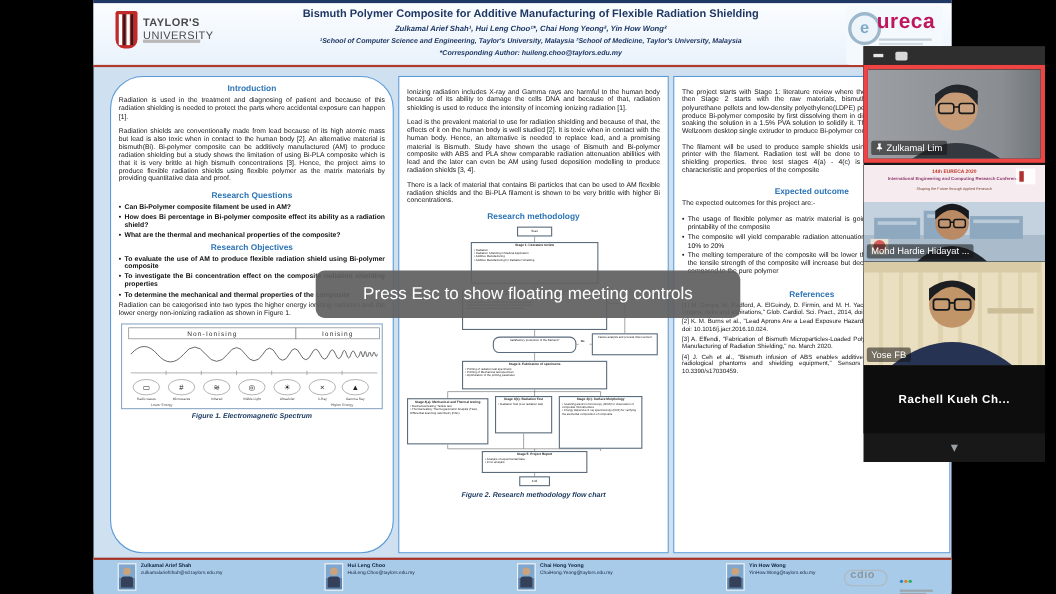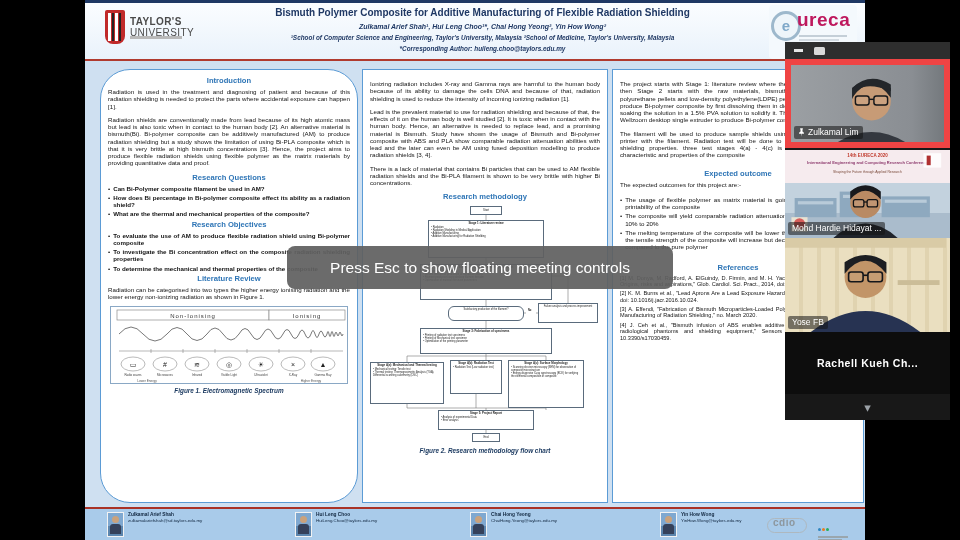--- a/index.html
+++ b/index.html
@@ -134,21 +134,20 @@
         <span>To evaluate the use of AM to produce flexible radiation shield  using Bi-polymer composite</span>
       </div>
     <div class="b">
         <span class="dot">•</span>
         <span>To investigate the Bi concentration effect on the composite radiation shielding properties</span>
       </div>
     <div class="b">
         <span class="dot">•</span>
         <span>To determine the mechanical and thermal properties of the composite</span>
       </div>
-    <div class="h">Literature Review</div>
     <p class="p">Radiation can be categorised into two types the higher energy ionising radiation and the lower energy non-ionizing radiation as shown in Figure 1.</p>
 
     <div class="figbox">
       <svg width="240" height="76" viewBox="0 0 240 76" style="display:block">
         <rect x="6" y="3" width="152" height="10" fill="#fff" stroke="#8c8c8c" stroke-width="0.7"></rect>
         <rect x="158" y="3" width="76" height="10" fill="#fff" stroke="#8c8c8c" stroke-width="0.7"></rect>
         <text x="82" y="10.5" text-anchor="middle" font-size="6" letter-spacing="1" fill="#333">Non-Ionising</text>
         <text x="196" y="10.5" text-anchor="middle" font-size="6" letter-spacing="1" fill="#333">Ionising</text>
         <path fill="none" stroke="#555" stroke-width="0.8" d="M8,27 Q20,13 32,27 Q44,41 56,27 Q66,14 76,27 Q86,40 96,27 Q104,15 112,27 Q120,39 128,27 Q134,16 140,27 Q146,38 152,27 Q157,17 162,27 Q167,37 172,27 Q176,18 180,27 Q184,36 188,27 Q191,19 194,27 Q197,35 200,27 Q202,20 204,27 Q206,34 208,27 Q210,21 212,27 Q214,33 216,27 Q217,22 218,27 Q219,32 220,27 Q221,22 222,27 Q223,32 224,27 Q225,23 226,27 Q227,31 228,27 Q229,23 230,27 Q231,31 232,27"></path>
         <line x1="8" y1="44" x2="232" y2="44" stroke="#888" stroke-width="0.6"></line>
@@ -331,21 +330,21 @@
         <i></i>
         <i></i>
         <i></i>
         <i></i>
         <i></i>
         <i></i>
         <i></i>
       </span>
   </div>
 
-  <div class="tile" style="top:17px;height:89px;border:6px solid #ef4444;">
+  <div class="tile" style="top:17px;height:89px;border:4px solid #ef4444;">
     <svg width="161" height="85" viewBox="0 0 100 52" preserveAspectRatio="none">
       <defs>
           <linearGradient id="wall1" x1="0" y1="0" x2="1" y2="0">
         <stop offset="0" stop-color="#9b9fa3"></stop>
             <stop offset=".75" stop-color="#8a8e93"></stop>
             <stop offset="1" stop-color="#6f7478"></stop>
           </linearGradient>
         </defs>
       <rect width="100" height="52" fill="url(#wall1)"></rect>
       <path d="M22,52 Q50,30 78,52 Z" fill="#34383f"></path>

